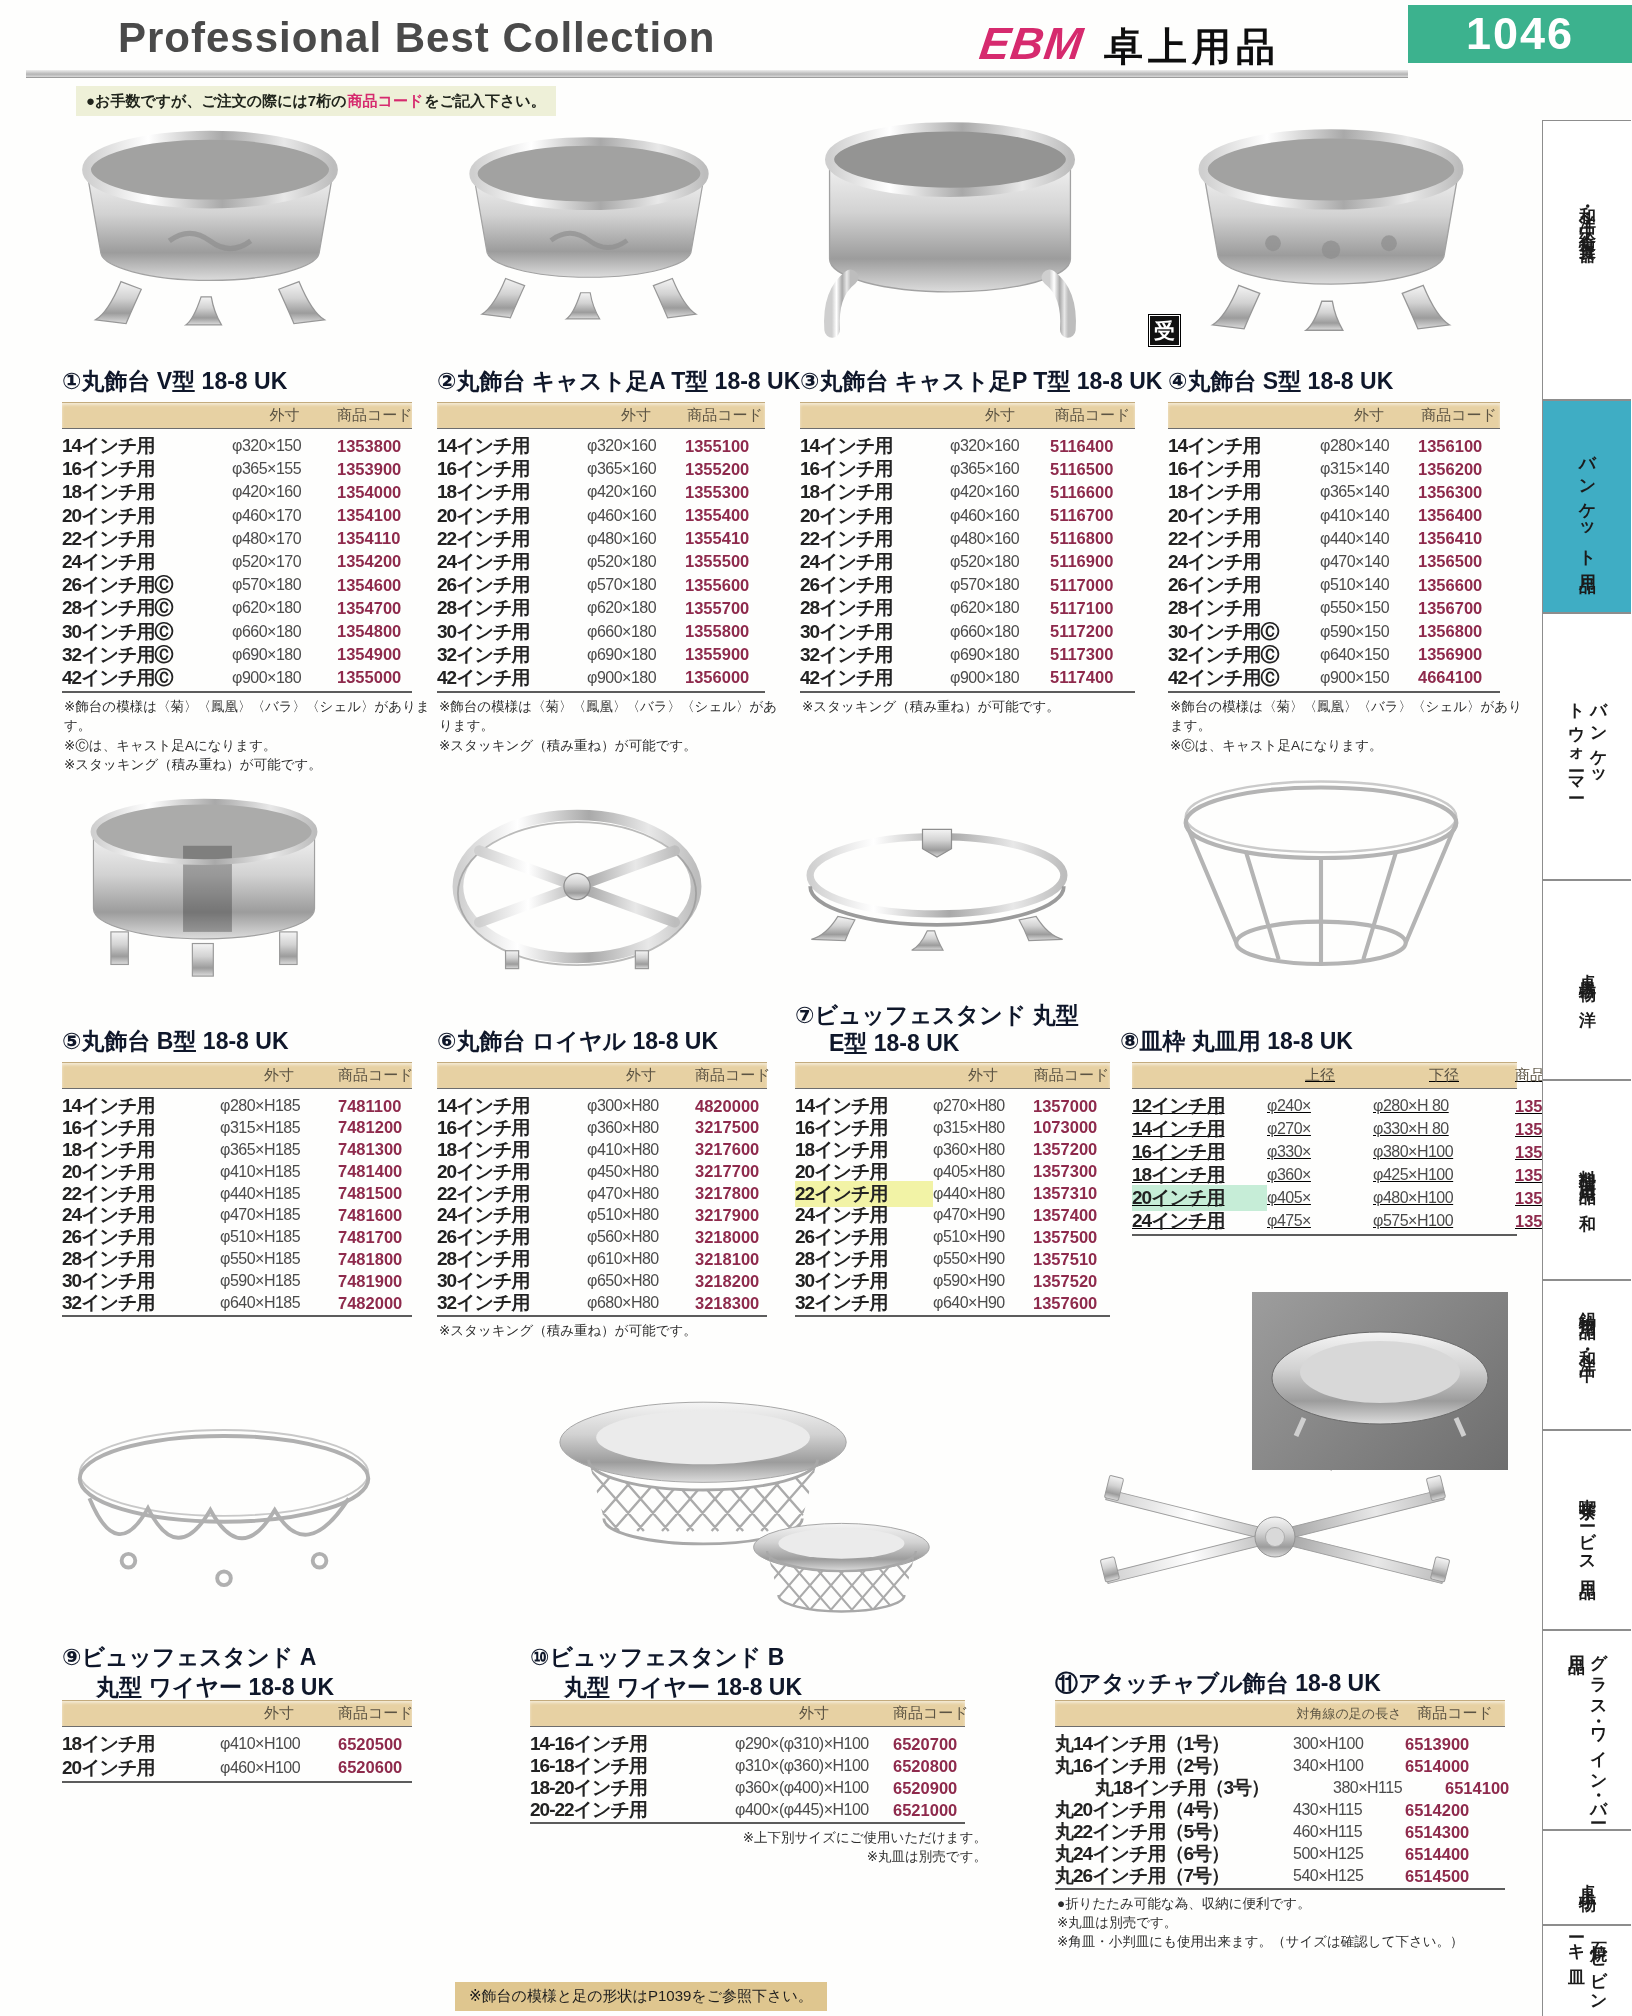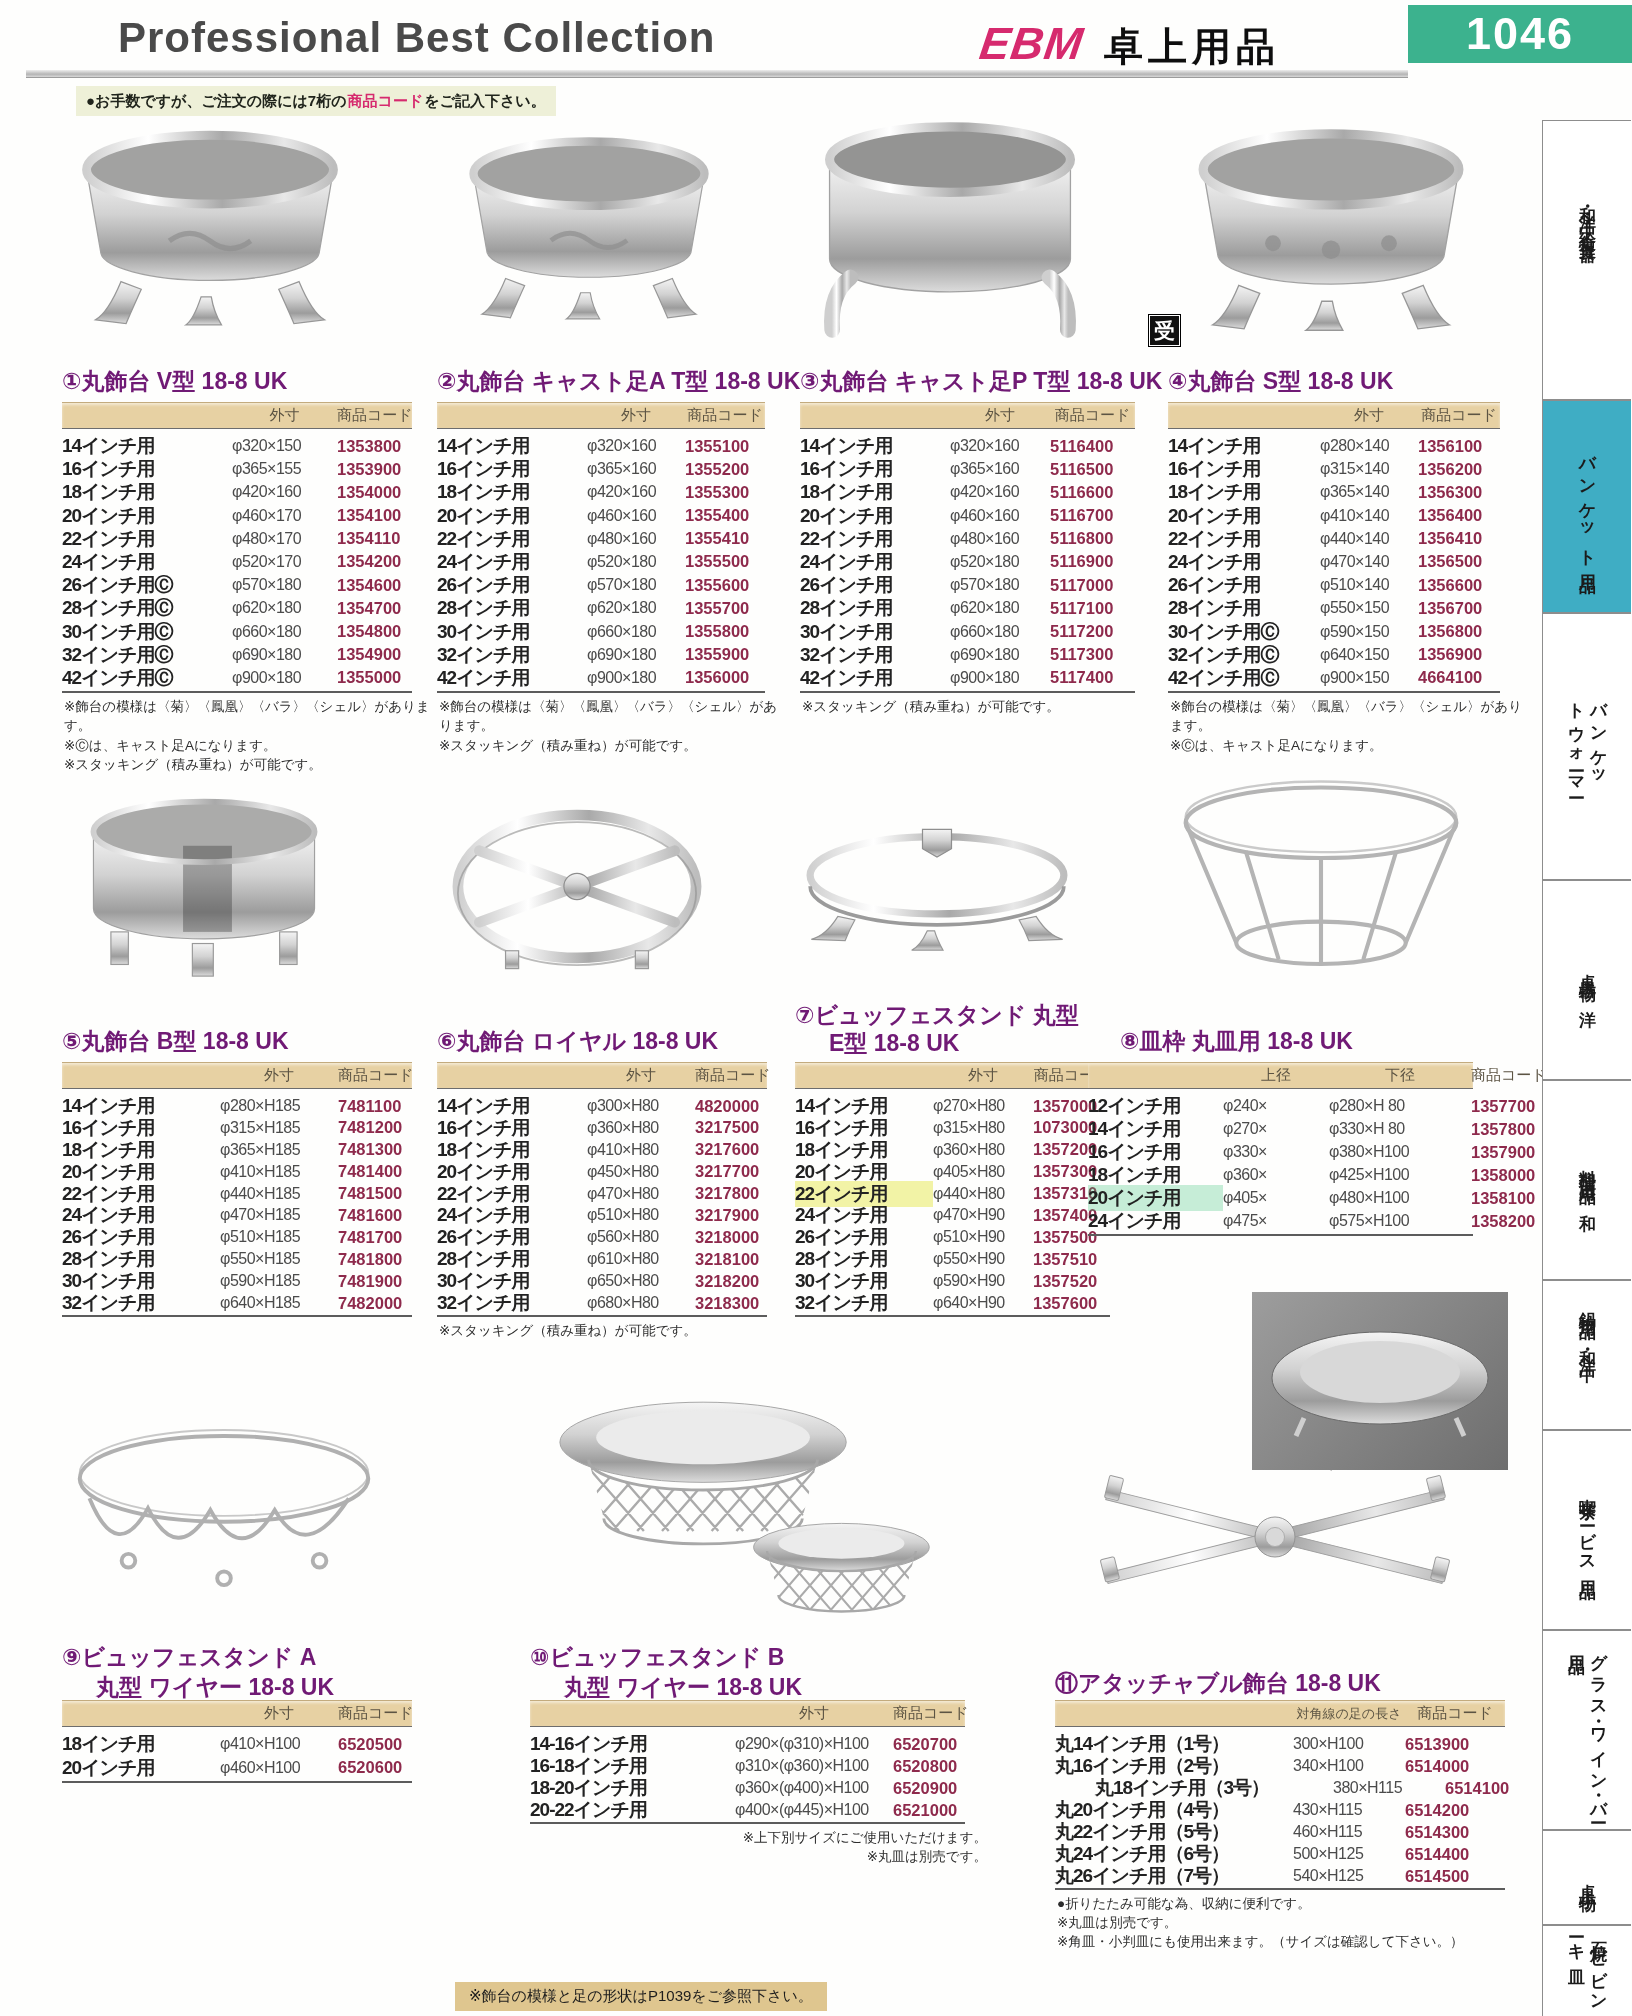--- a/index.html
+++ b/index.html
@@ -15,21 +15,21 @@
   .pagebox{position:absolute;left:1408px;top:5px;width:224px;height:58px;background:var(--green);}
   .pagebox .no{color:#fff;font-size:45px;font-weight:bold;text-align:center;line-height:58px;letter-spacing:2px;}
   .hr{position:absolute;left:26px;top:70px;width:1382px;height:7px;
       background:linear-gradient(#ededed,#b5b5b5 60%,#d8d8d8);border-bottom:1px solid #9c9c9c;}
   .notice{position:absolute;left:76px;top:86px;height:30px;background:var(--noticebg);
           display:flex;align-items:center;padding:0 10px;font-size:15px;font-weight:bold;color:#20241c;
           white-space:nowrap;}
   .notice .em{color:var(--magenta);margin:0 1px;}
 
   
-  .stitle{position:absolute;font-size:23px;font-weight:bold;color:#701a75;white-space:nowrap;letter-spacing:0;}
+  .stitle{position:absolute;font-size:23px;font-weight:bold;color:#0f172a;white-space:nowrap;letter-spacing:0;}
   .spec-table{position:absolute;}
   .thead{display:grid;align-items:center;height:25px;background:var(--band);
          border-top:1px solid #c3ab7e;border-bottom:1.5px solid #6d6d6d;
          box-shadow:inset 0 2px 3px rgba(255,255,255,.55);font-size:15px;color:#5c5443;}
   .thead .hc{text-align:center;white-space:nowrap;}
   .tbody{border-bottom:2px solid #5c5c5c;padding:4px 0 3px 0;}
   .trow{display:grid;align-items:center;height:var(--rh);}
   .lbl{font-weight:bold;font-size:19px;color:#222;letter-spacing:-1px;white-space:nowrap;}
   .dim{font-size:16px;color:#4b4b4b;white-space:nowrap;letter-spacing:-0.5px;}
   .code{font-size:16.5px;font-weight:bold;color:var(--code);white-space:nowrap;}
@@ -733,21 +733,21 @@
           </defs>
       <g fill="none" stroke="#b4b4b4" stroke-width="3.5">
       <ellipse cx="130" cy="48" rx="115" ry="30"></ellipse>
       <ellipse cx="130" cy="43" rx="115" ry="30" stroke-width="2" opacity=".7"></ellipse>
       <ellipse cx="130" cy="150" rx="72" ry="18"></ellipse>
       <path d="M15,48 L58,150 M245,48 L202,150 M66,72 L94,164 M194,72 L166,164 M130,78 L130,168"></path>
           </g>
         </svg>
       </div>
       <div class="stitle" style="left: 1120px; top: 1026px;">⑧皿枠 丸皿用 18-8 UK</div>
-      <div class="spec-table" style="left: 1088px; top: 1062px; width: 385px; --rh: 23px;">
+      <div class="spec-table" style="left: 1132px; top: 1062px; width: 385px; text-decoration: underline; --rh: 23px;">
         <div class="thead" style="grid-template-columns: 135px 106px 142px 1fr;">
           <div class="hc"></div>
           <div class="hc">上径</div>
           <div class="hc">下径</div>
           <div class="hc">商品コード</div>
         </div>
         <div class="tbody">
           <div class="trow" style="grid-template-columns: 135px 106px 142px 1fr;">
             <div class="lbl">12インチ用</div>
             <div class="dim">φ240×</div>

